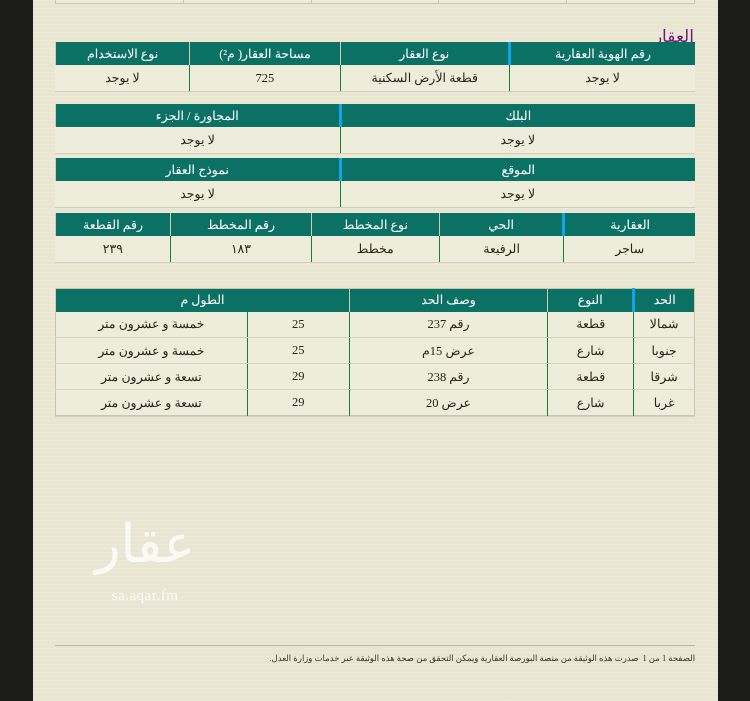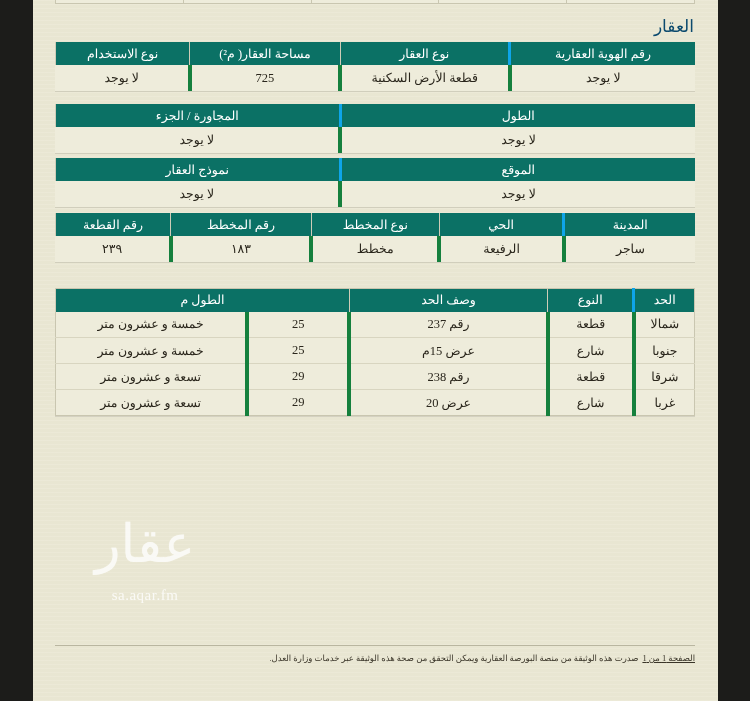--- a/index.html
+++ b/index.html
@@ -63,23 +63,23 @@
   #top-clip .c {
     border-left: 1px solid #c9c6b0;
     flex: 1;
   }
   #top-clip .c:last-child { border-left: none; }
 
   
   #doc-title {
     position: absolute;
     right: 24px;
-    top: 16px;
+    top: 26px;
     font-size: 17px;
-    color: #0c4a6e;
+    color: #701a75;
     letter-spacing: .2px;
   }
 
   
   .tbl {
     position: absolute;
     border-collapse: collapse;
     table-layout: fixed;
     width: 640px;
     left: 22px;
@@ -100,21 +100,21 @@
   }
 
   .tbl th.sep { border-left: 1px solid #cfccb7; }
 
   .tbl td {
     background: #eeecdb;
     color: #2a261c;
     font-size: 12.5px;
     height: 26px;
     text-align: center;
-    border-left: 4px solid #15803d;
+    border-left: 1px solid #15803d;
     border-bottom: 1px solid #d8d5c0;
     padding: 0 4px;
     white-space: nowrap;
   }
   .tbl td:last-child { border-left: none; }
   .tbl tr:last-child td { border-bottom: none; }
 
   .tbl.outlined { border: 1px solid #c9c6b0; }
 
   
@@ -166,21 +166,21 @@
     left: 22px;
     top: 653px;
     width: 640px;
     display: flex;
     align-items: center;
     justify-content: space-between;
     font-size: 8.5px;
     color: #3a3529;
   }
   #footer .note { flex: 1; text-align: right; }
-  #footer .page-no { white-space: nowrap; padding-left: 4px; text-decoration: underline; }
+  #footer .page-no { white-space: nowrap; padding-left: 4px; }
 </style>
 </head>
 <body>
 
 <div id="viewport">
 
   <div id="page">
 
     <div id="top-clip">
       <div class="c"></div>
@@ -217,21 +217,21 @@
       </tbody>
     </table>
 
     <table class="tbl" id="tbl-block">
       <colgroup>
           <col style="width:55.5%">
           <col style="width:44.5%">
         </colgroup>
       <thead>
         <tr>
-          <th>الطول</th>
+          <th>البلك</th>
           <th class="sep">المجاورة / الجزء</th>
         </tr>
       </thead>
       <tbody>
         <tr>
           <td>لا يوجد</td>
           <td>لا يوجد</td>
         </tr>
       </tbody>
     </table>
@@ -258,21 +258,21 @@
     <table class="tbl" id="tbl-plan">
       <colgroup>
         <col style="width:20.5%">
           <col style="width:19.5%">
           <col style="width:20.0%">
         <col style="width:22.0%">
           <col style="width:18.0%">
       </colgroup>
       <thead>
         <tr>
-          <th>المدينة</th>
+          <th>العقارية</th>
           <th class="sep">الحي</th>
           <th class="sep">نوع المخطط</th>
           <th class="sep">رقم المخطط</th>
           <th class="sep">رقم القطعة</th>
         </tr>
       </thead>
       <tbody>
         <tr>
           <td>ساجر</td>
           <td>الرفيعة</td>

